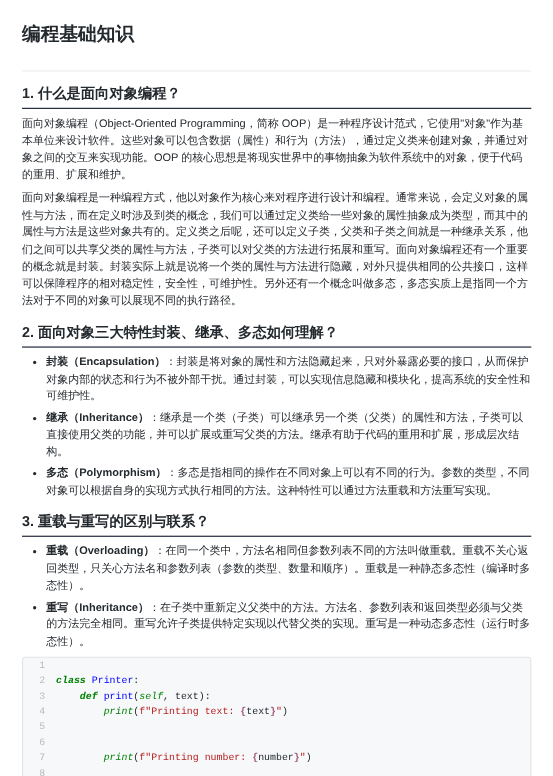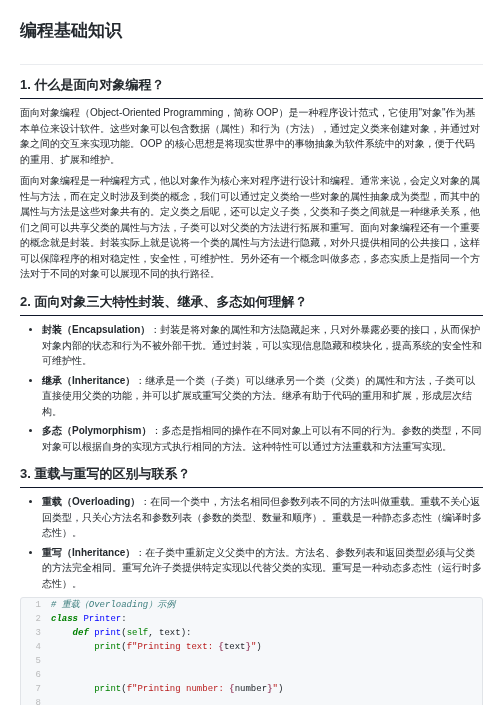--- a/index.html
+++ b/index.html
@@ -60,21 +60,21 @@
     flex-shrink: 0;
   }
   .code {
     white-space: pre;
     padding-left: 4px;
   }
   .c-comment { color: #408080; font-style: italic; }
   .c-kw      { color: #008000; font-weight: 700; font-style: italic; }
   .c-cls     { color: #0000ff; font-weight: 400; }
   .c-fn      { color: #0000ff; }
-  .c-self    { color: #008000; }
+  .c-self    { color: #008000; font-style: italic; }
   .c-str     { color: #ba2121; }
   .c-istr    { color: #a45a77; font-weight:700;}
 </style>
 </head>
 <body>
 
 <h1>编程基础知识</h1>
 
 <h2>1. 什么是面向对象编程？</h2>
 <p>面向对象编程（Object-Oriented Programming，简称 OOP）是一种程序设计范式，它使用"对象"作为基本单位来设计软件。这些对象可以包含数据（属性）和行为（方法），通过定义类来创建对象，并通过对象之间的交互来实现功能。OOP 的核心思想是将现实世界中的事物抽象为软件系统中的对象，便于代码的重用、扩展和维护。</p>
@@ -89,21 +89,20 @@
 
 <h2>3. 重载与重写的区别与联系？</h2>
 <ul>
   <li><strong>重载（Overloading）</strong><span>：在同一个类中，方法名相同但参数列表不同的方法叫做重载。重载不关心返回类型，只关心方法名和参数列表（参数的类型、数量和顺序）。重载是一种静态多态性（编译时多态性）。</span></li>
   <li><strong>重写（Inheritance）</strong><span>：在子类中重新定义父类中的方法。方法名、参数列表和返回类型必须与父类的方法完全相同。重写允许子类提供特定实现以代替父类的实现。重写是一种动态多态性（运行时多态性）。</span></li>
 </ul>
 
 <div class="code-block">
   <div class="code-line">
       <span class="gutter">1</span>
-      <span class="code"><span class="c-comment"># 重载（Overloading）示例</span></span>
     </div>
   <div class="code-line">
       <span class="gutter">2</span>
       <span class="code"><span class="c-kw">class</span><span> </span><span class="c-cls">Printer</span><span>:</span></span>
     </div>
   <div class="code-line">
       <span class="gutter">3</span>
       <span class="code"><span>    </span><span class="c-kw">def</span><span> </span><span class="c-fn">print</span><span>(</span><span class="c-self">self</span><span>, text):</span></span>
     </div>
   <div class="code-line">

